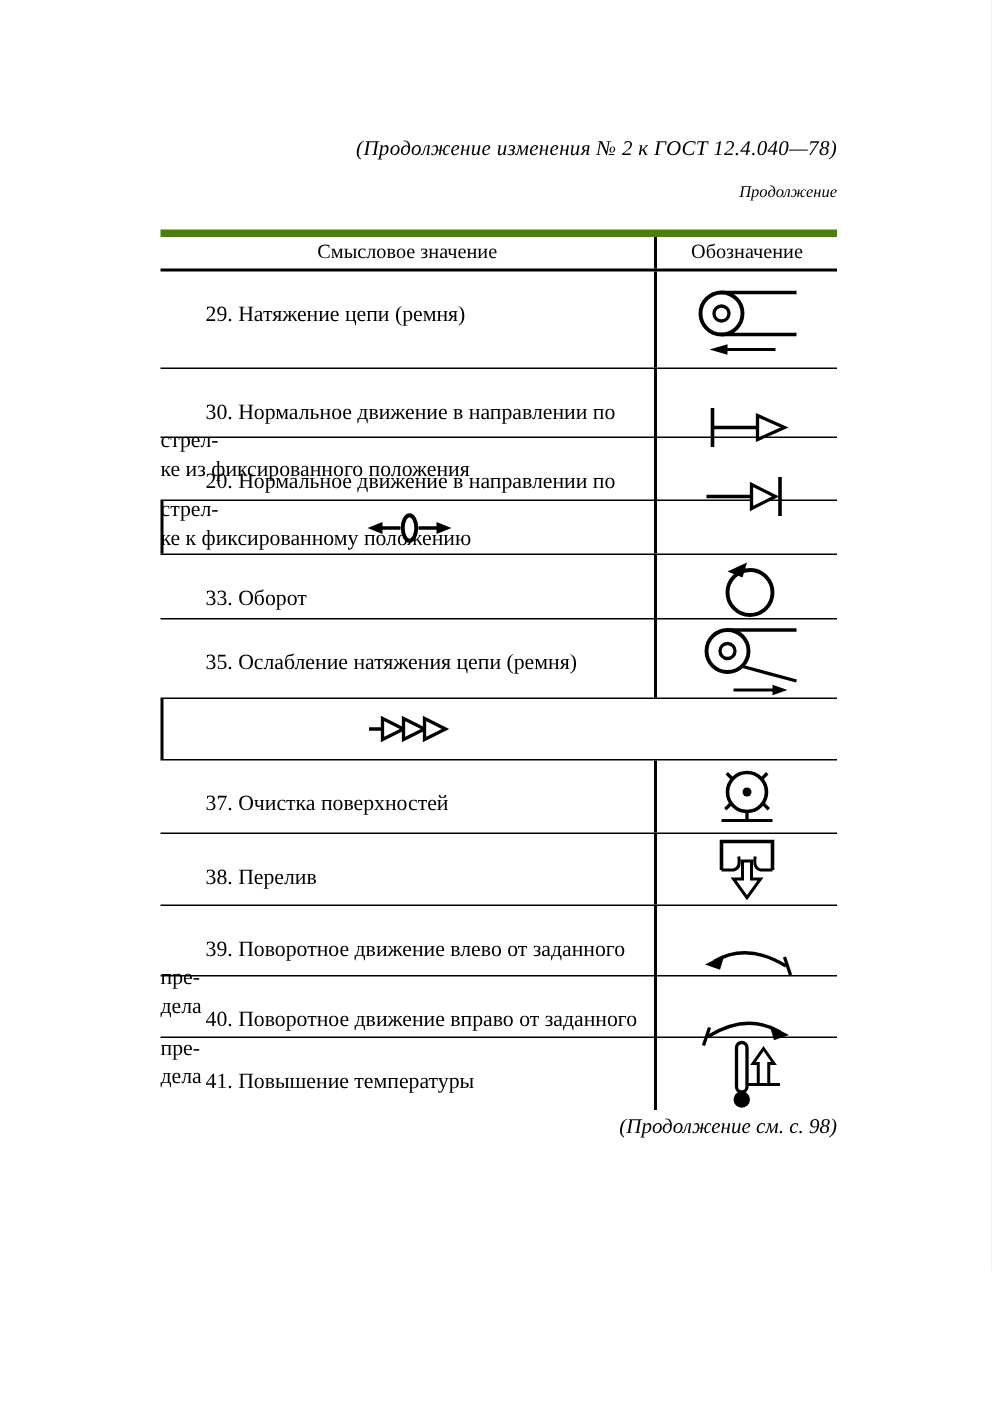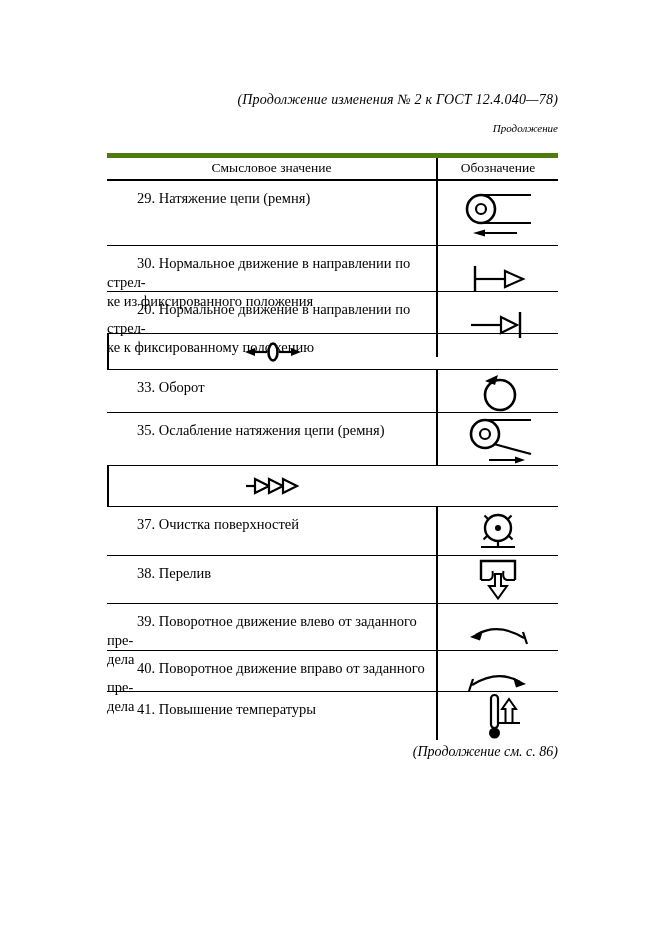--- a/index.html
+++ b/index.html
@@ -25,21 +25,21 @@
     display:grid;grid-template-columns:329px 1fr;
     border-bottom:2.5px solid #000;
   }
   .thead .hcell{
     font-size:13.5px;text-align:center;padding:2px 0 3px 0;
   }
   .row{display:grid;grid-template-columns:329px 1fr;}
   .row + .row{border-top:1.8px solid #000;}
   .cell-text{
     font-size:14.5px;line-height:1.32;
-    padding:8px 8px 0 0;
+    padding:20px 8px 0 0;
     text-indent:30px;
     white-space:pre-line;
   }
   .cell-sym{
     display:flex;align-items:center;justify-content:center;
     overflow:visible;
   }
   .vline{border-left:2.5px solid #000;}
   .footer-note{
     font-style:italic;font-size:14px;text-align:right;margin-top:8px;
@@ -207,16 +207,16 @@
             <rect x="17" y="3" width="7" height="33" rx="3.5" fill="#fff" stroke="#000" stroke-width="2.2"></rect>
             <circle cx="20.5" cy="41" r="5.5" fill="#000"></circle>
             <line x1="24" y1="31" x2="46" y2="31" stroke="#000" stroke-width="2"></line>
             <polygon points="35,7 42,17 38.5,17 38.5,31 31.5,31 31.5,17 28,17" fill="#fff" stroke="#000" stroke-width="2"></polygon>
           </svg>
         </div>
       </div>
 
     </div>
 
-    <div class="footer-note">(Продолжение см. с. 86)</div>
+    <div class="footer-note">(Продолжение см. с. 98)</div>
 
   </div>
 </div>
 
 </body></html>

